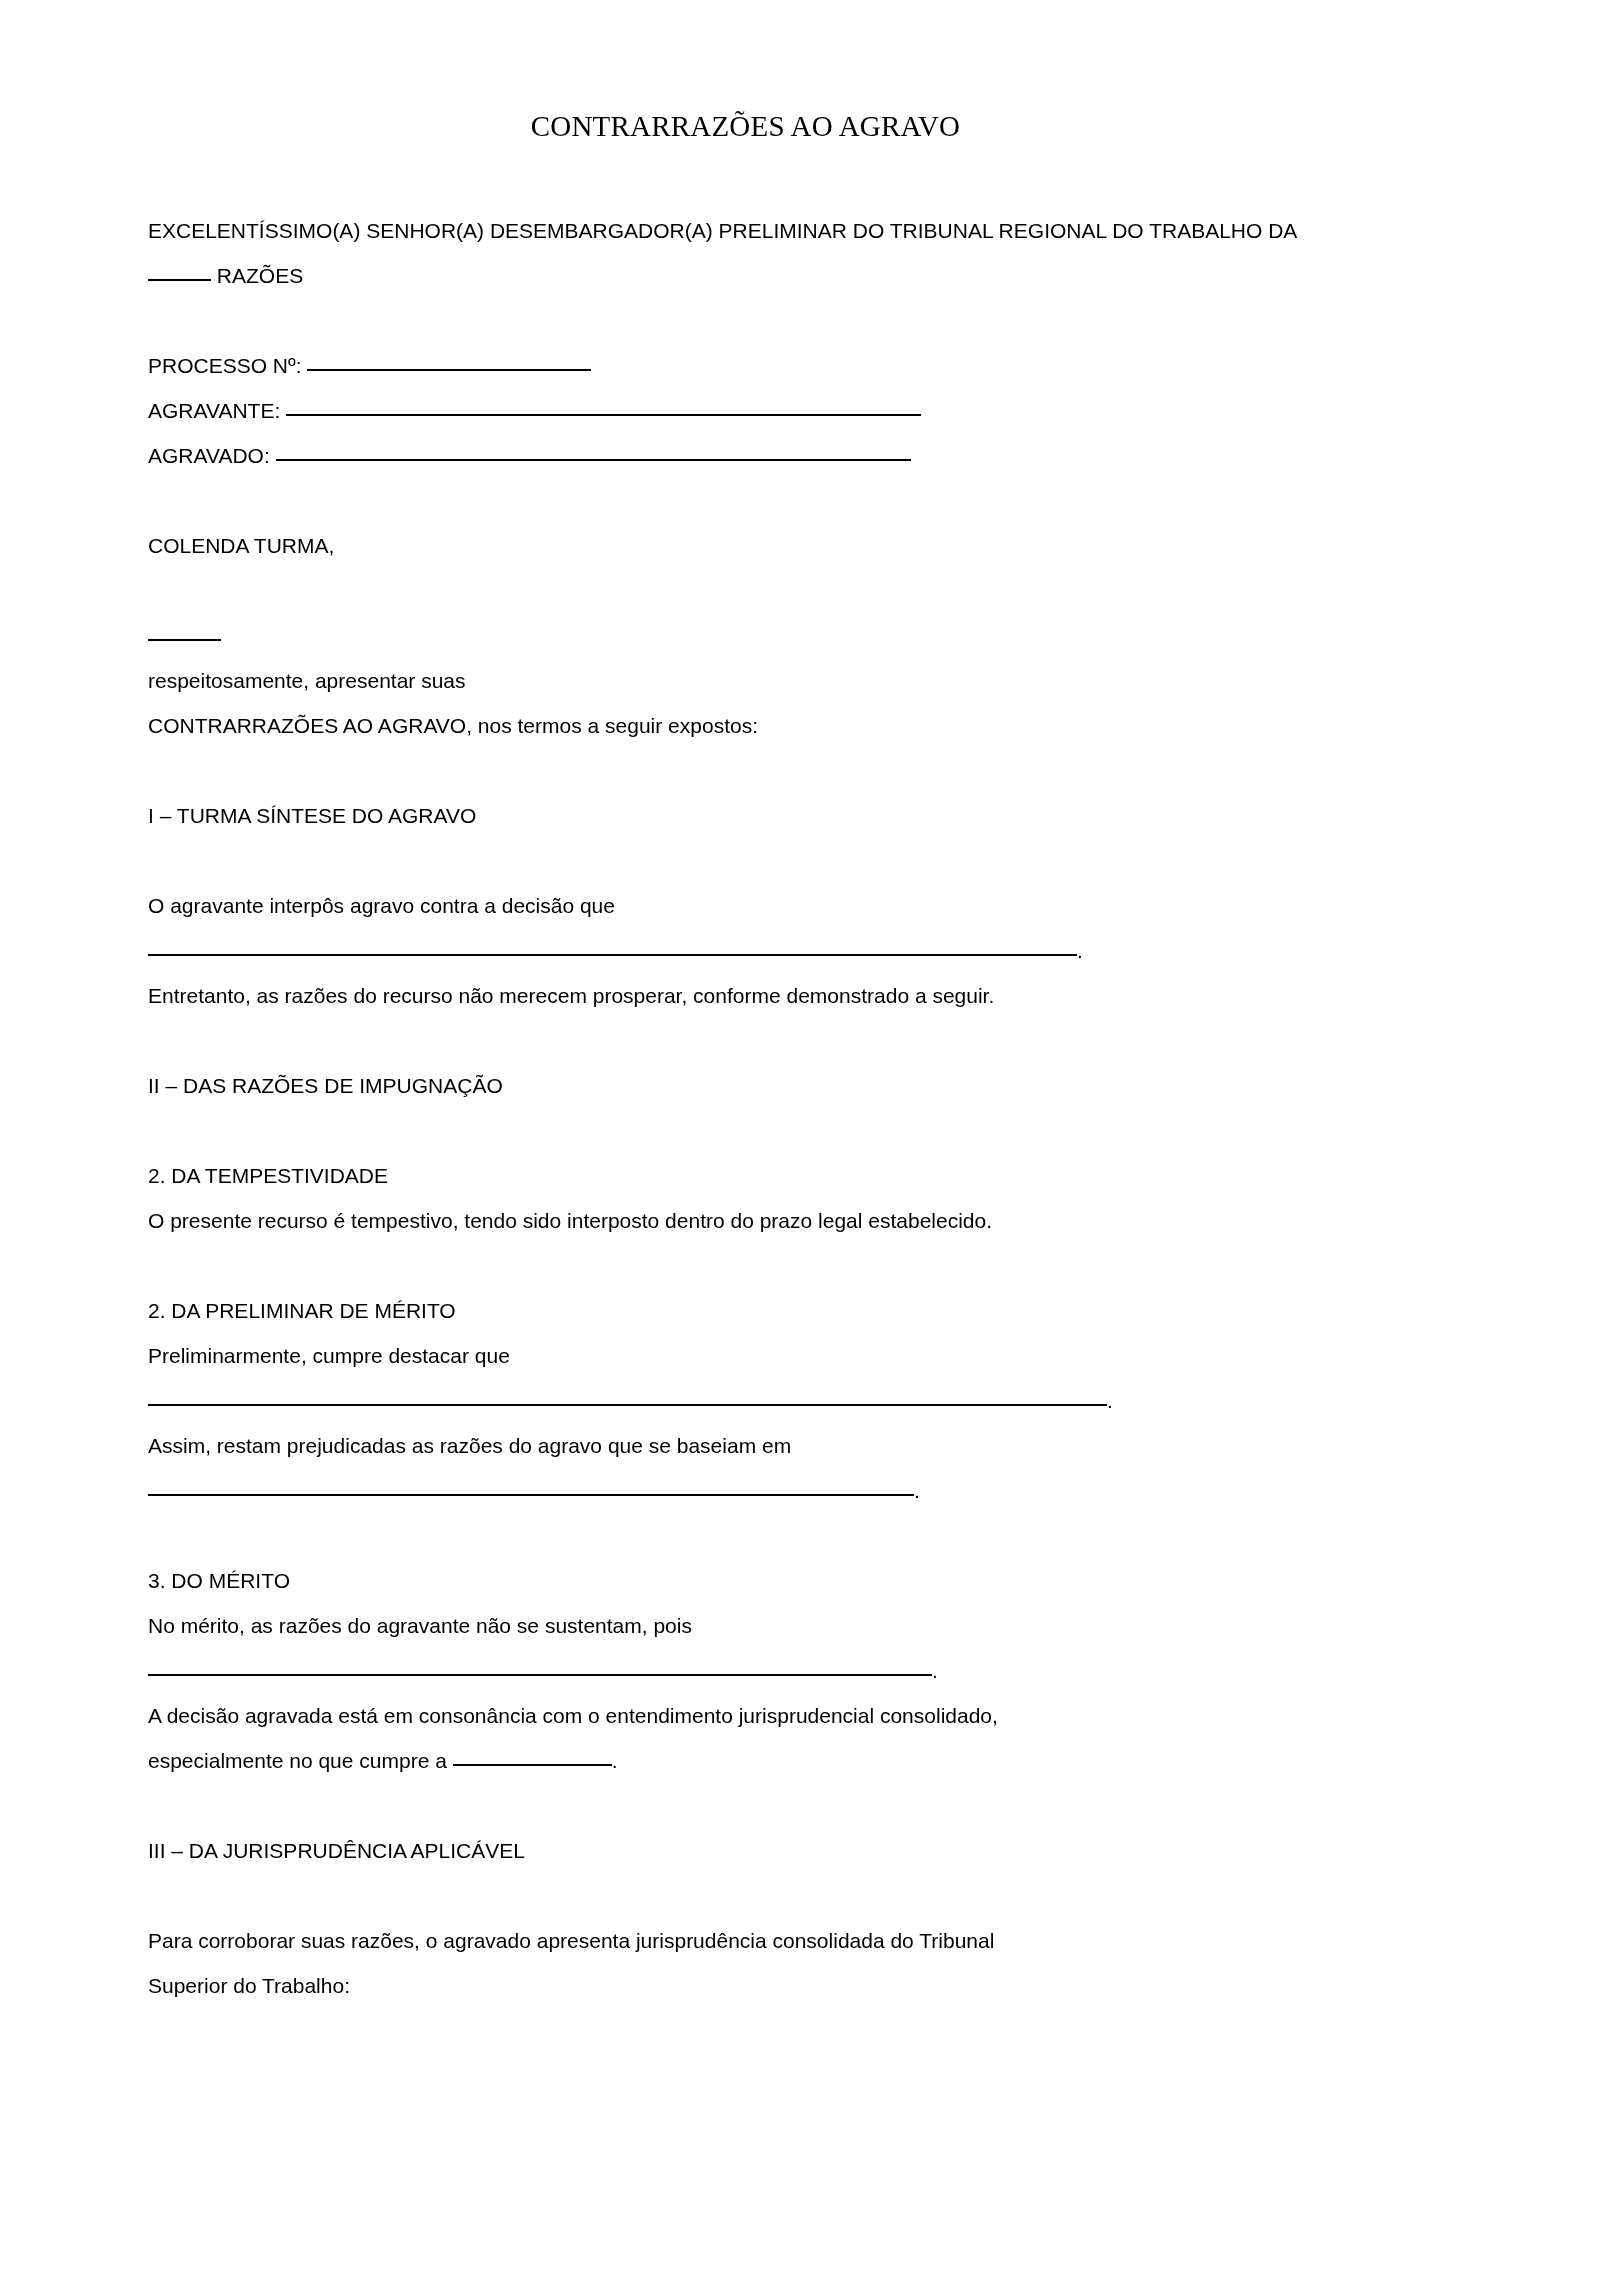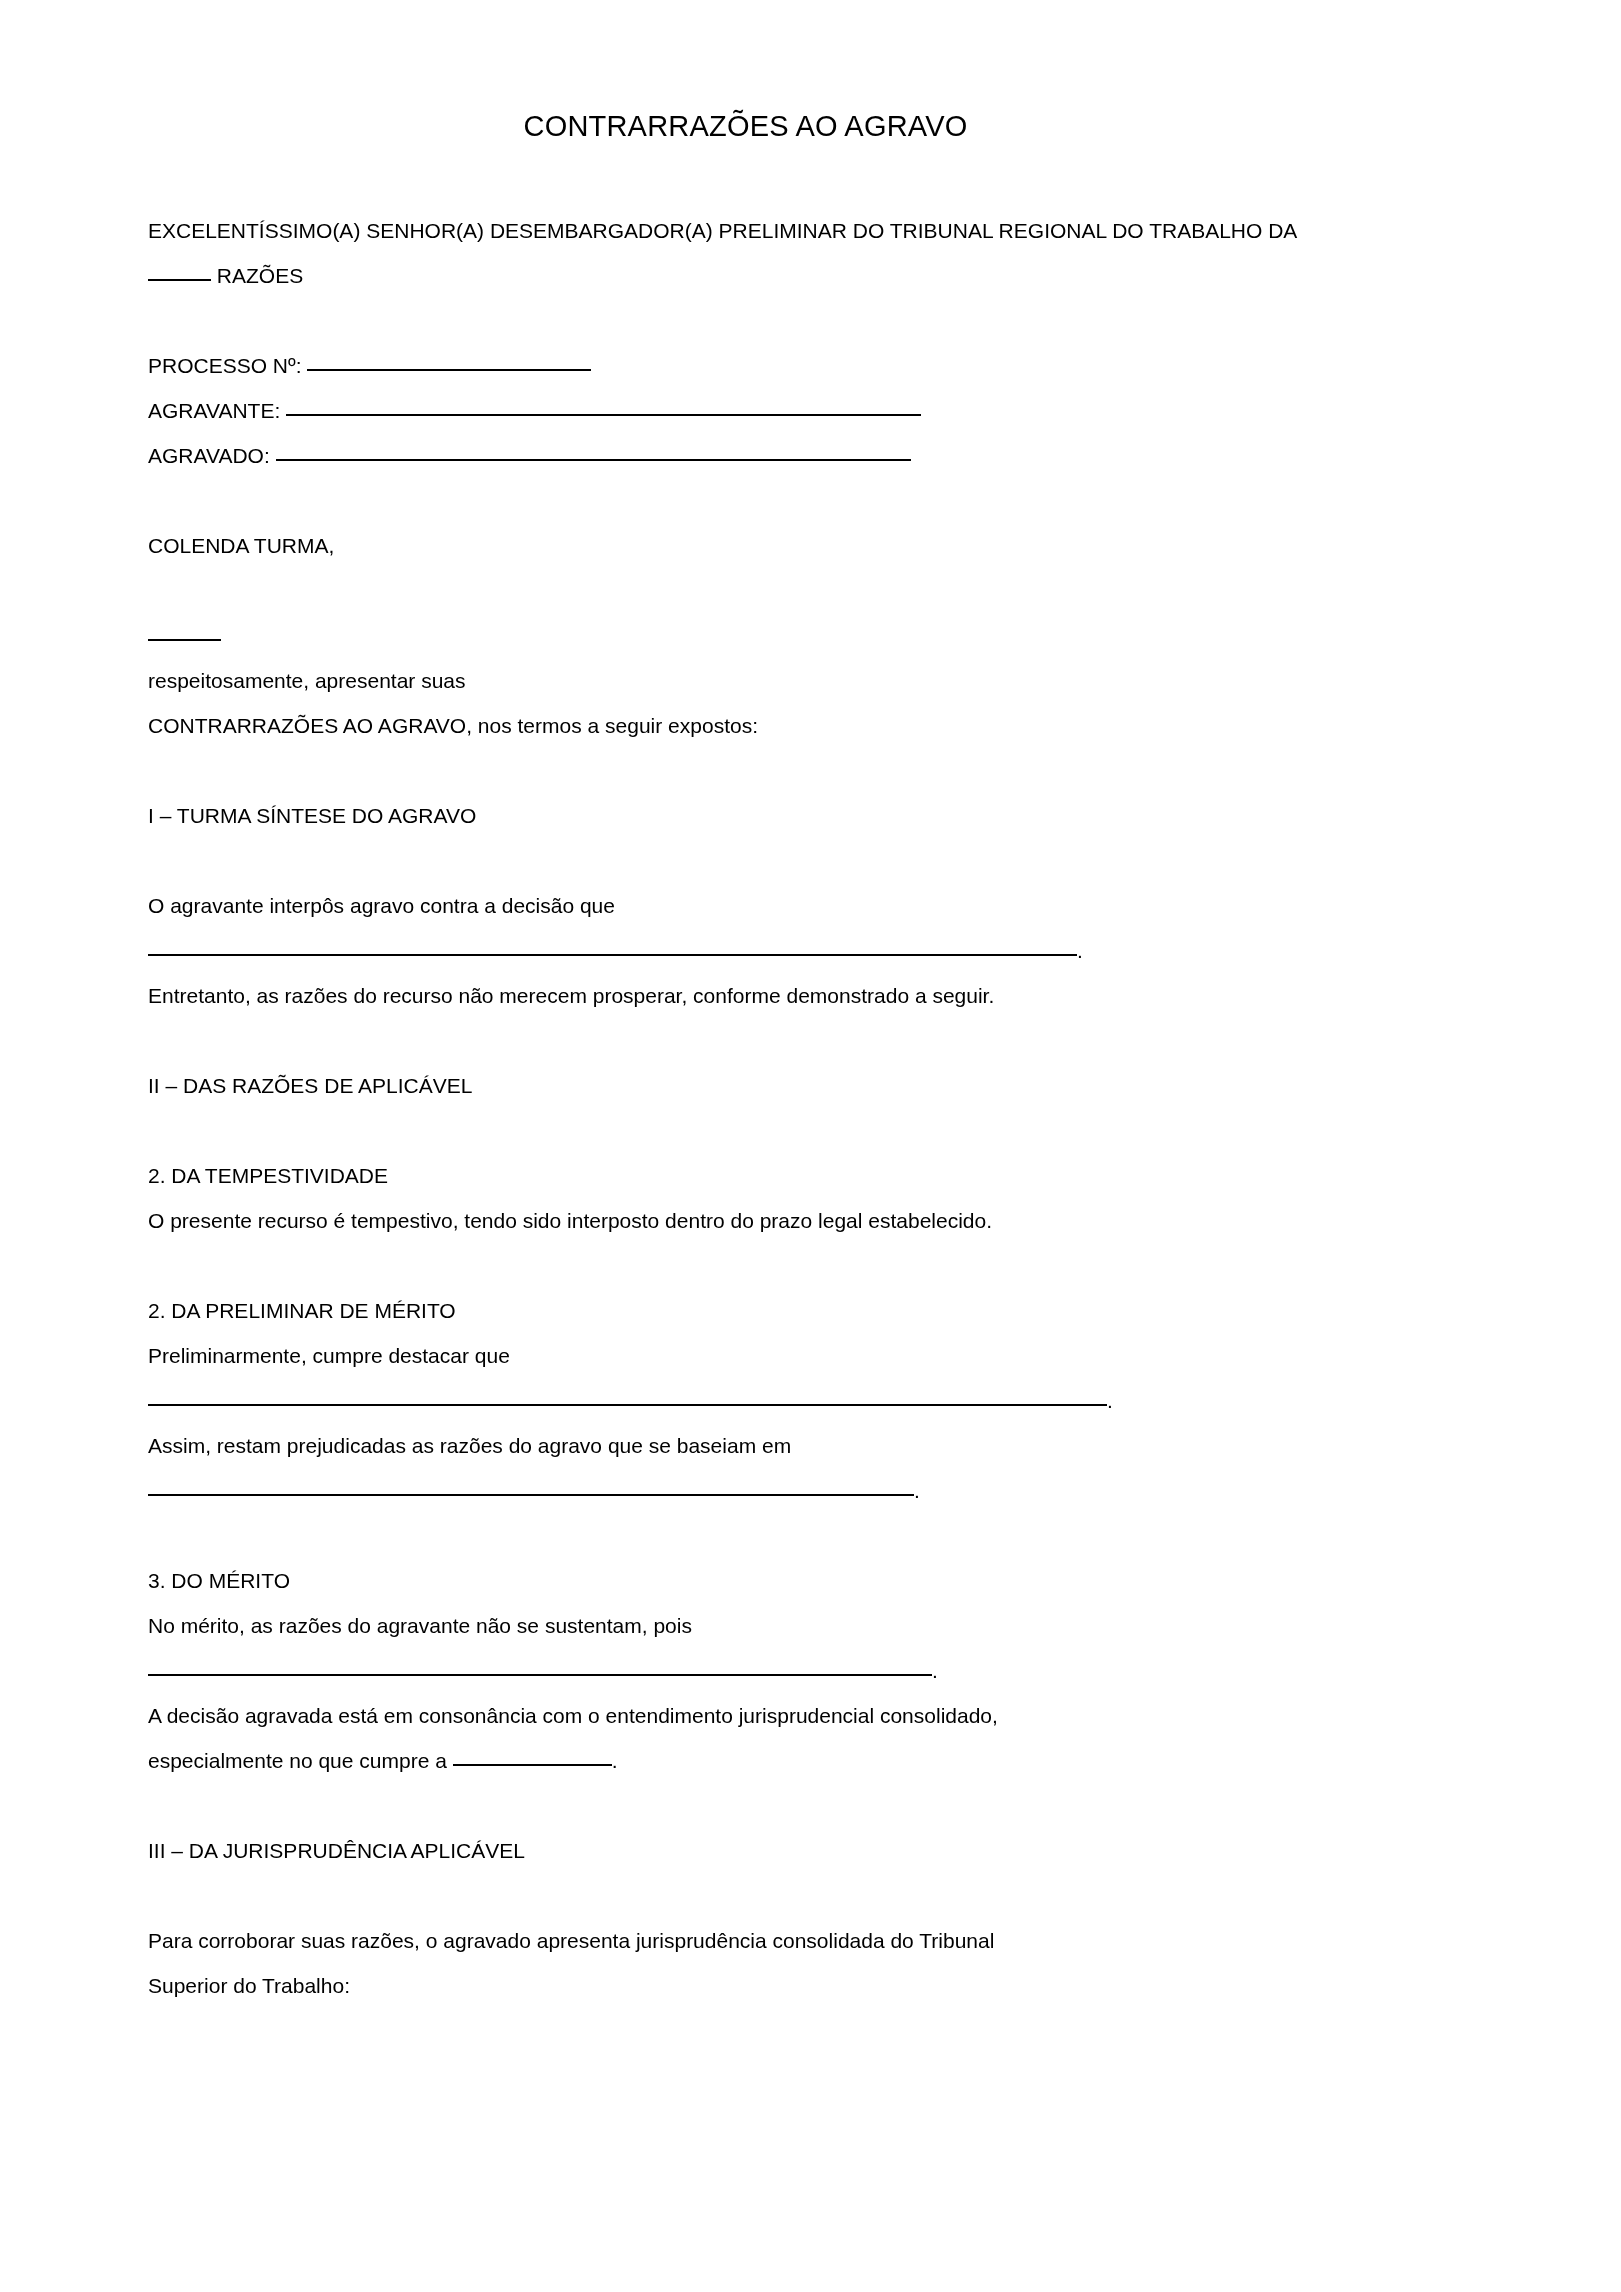--- a/index.html
+++ b/index.html
@@ -25,20 +25,21 @@
     position: absolute;
     left: 0;
     top: 110px;
     width: 1491px;
     text-align: center;
     font-size: 29px;
     font-weight: 400;
     letter-spacing: 0.2px;
     line-height: 1.15;
     white-space: nowrap;
+    font-family: Liberation Serif, serif;
   }
   .body-block {
     position: absolute;
     left: 148px;
     top: 208px;
     width: 1490px;
     font-size: 21px;
     line-height: 45px;
     white-space: nowrap;
   }
@@ -108,21 +109,21 @@
     <span class="ln spacer"></span>
 
     <span class="ln"><span>O agravante interpôs agravo contra a decisão que</span></span>
 
     <span class="ln"><span class="blank b-full-a"></span><span>.</span></span>
 
     <span class="ln"><span>Entretanto, as razões do recurso não merecem prosperar, conforme demonstrado a seguir.</span></span>
 
     <span class="ln spacer"></span>
 
-    <span class="ln"><span>II – DAS RAZÕES DE APLICÁVEL</span></span>
+    <span class="ln"><span>II – DAS RAZÕES DE IMPUGNAÇÃO</span></span>
 
     <span class="ln spacer"></span>
 
     <span class="ln"><span>2. DA TEMPESTIVIDADE</span></span>
 
     <span class="ln"><span>O presente recurso é tempestivo, tendo sido interposto dentro do prazo legal estabelecido.</span></span>
 
     <span class="ln spacer"></span>
 
     <span class="ln"><span>2. DA PRELIMINAR DE MÉRITO</span></span>

